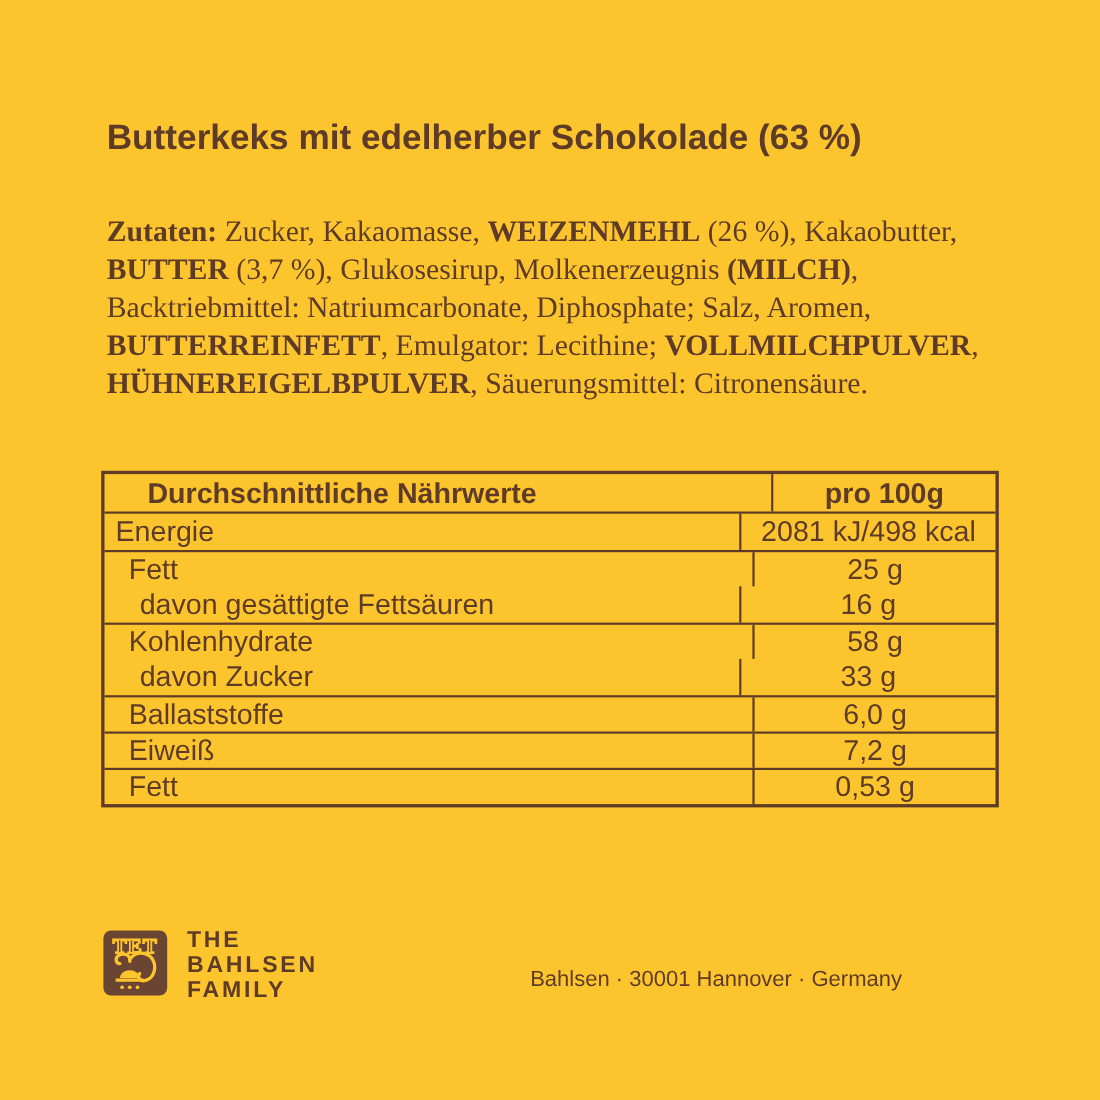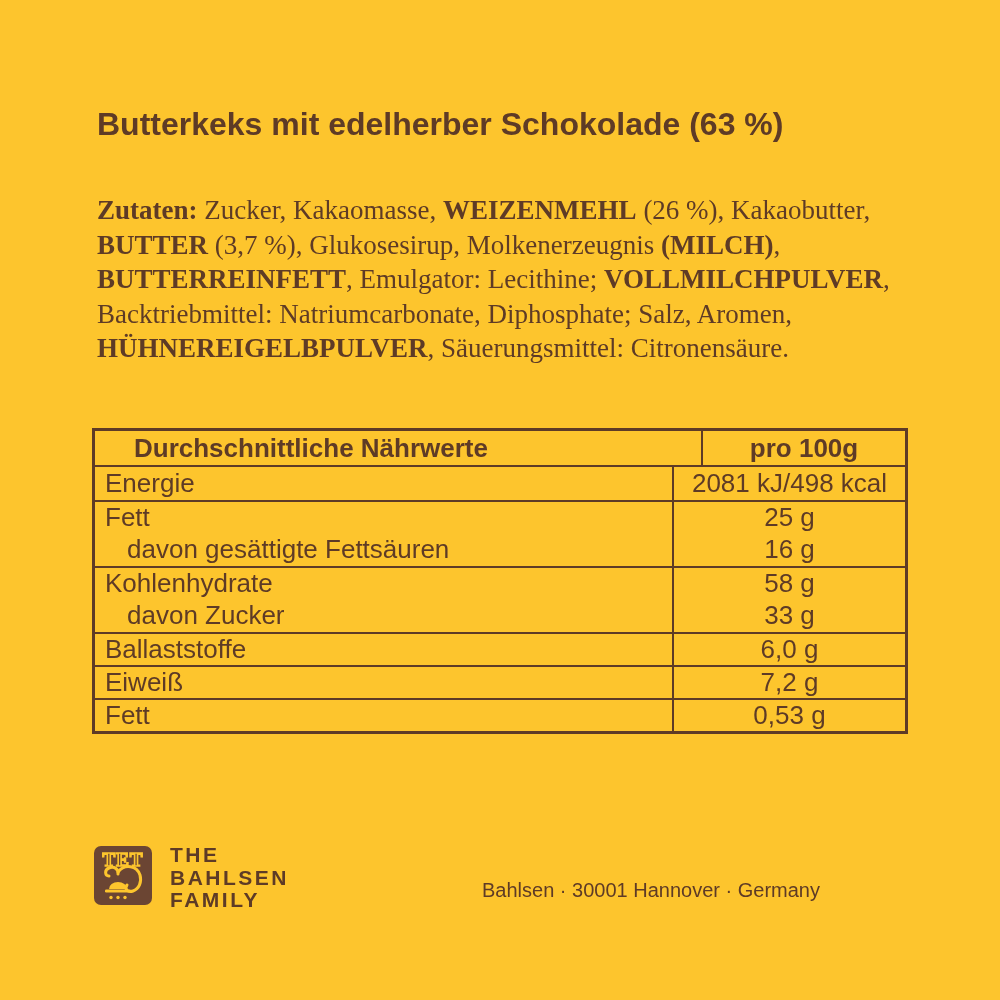--- a/index.html
+++ b/index.html
@@ -27,21 +27,21 @@
 
   .ntable{
     position:absolute;left:92px;top:428px;width:816px;
     border:3px solid var(--ink);font-size:26px;
   }
   .nrow{
     display:grid;grid-template-columns:577px 1fr;
     min-height:33px;align-items:center;
   }
   .nrow.header{min-height:36px;font-weight:bold;border-bottom:2px solid var(--ink);padding-left:29px;}
-  .nrow.line-top{border-top:2px solid var(--ink);}
+  .nrow.line-top{border-top:2px solid var(--ink);padding-left:12px;}
   .ncell-label{padding-left:10px;}
   .ncell-label.sub{padding-left:32px;}
   .ncell-value{
     text-align:left;border-left:2px solid var(--ink);
     align-self:stretch;display:flex;align-items:center;justify-content:center;
   }
 
   .logo{position:absolute;left:93px;top:845px;}
   .brand{
     position:absolute;left:170px;top:844px;
@@ -55,22 +55,22 @@
 </head>
 <body>
 
 <div class="page">
 
   <div class="title">Butterkeks mit edelherber Schokolade (63 %)</div>
 
   <div class="ingredients">
       <div class="ln"><b>Zutaten:</b><span> Zucker, Kakaomasse, </span><b>WEIZENMEHL</b><span> (26 %), Kakaobutter,</span></div>
       <div class="ln"><b>BUTTER</b><span> (3,7 %), Glukosesirup, Molkenerzeugnis </span><b>(MILCH)</b><span>,</span></div>
+      <div class="ln"><span>Backtriebmittel: Natriumcarbonate, Diphosphate; Salz, Aromen,</span></div>
       <div class="ln"><b>BUTTERREINFETT</b><span>, Emulgator: Lecithine; </span><b>VOLLMILCHPULVER</b><span>,</span></div>
-      <div class="ln"><span>Backtriebmittel: Natriumcarbonate, Diphosphate; Salz, Aromen,</span></div>
       <div class="ln"><b>HÜHNEREIGELBPULVER</b><span>, Säuerungsmittel: Citronensäure.</span></div>
     </div>
 
   <div class="ntable">
     <div class="nrow header">
       <div class="ncell-label">Durchschnittliche Nährwerte</div>
       <div class="ncell-value">pro 100g</div>
     </div>
     <div id="ntable-body">
         <div class="nrow">

